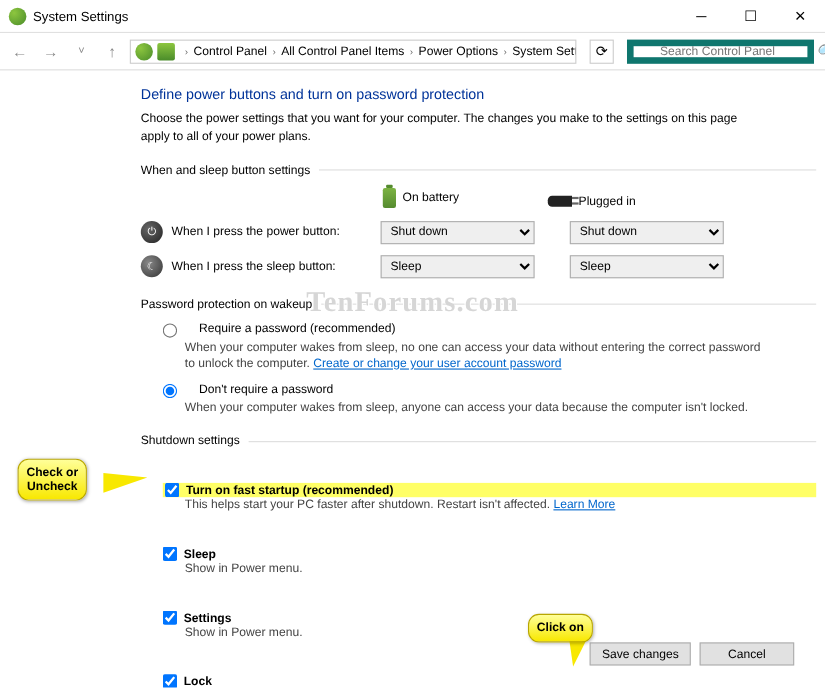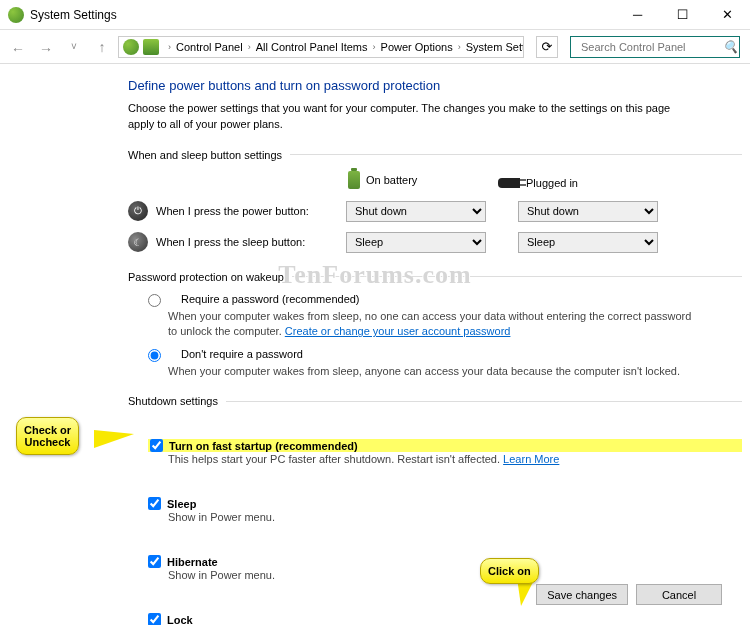--- a/index.html
+++ b/index.html
@@ -12,21 +12,21 @@
 .win-btn { width: 45px; height: 29px; display: flex; align-items: center; justify-content: center; font-size: 13px; font-family: "Segoe UI Symbol"; }
 
 .navbar { height: 34px; border-bottom: 1px solid #ddd; display: flex; align-items: center; padding: 0 6px; gap: 4px; }
 .nav-arrow { width: 24px; height: 24px; display: flex; align-items: center; justify-content: center; color: #888; font-size: 14px; }
 .breadcrumb { flex: 1; height: 22px; border: 1px solid #ccc; display: flex; align-items: center; padding: 0 4px; font-size: 11px; background: #fff; margin-right: 8px; max-width: 430px; overflow: hidden; }
 .bc-icon { width: 16px; height: 16px; background: radial-gradient(circle at 30% 30%, #8dc63f, #4a8c2a); border-radius: 50%; margin-right: 4px; flex-shrink:0;}
 .bc-icon2 { width: 16px; height: 16px; background: linear-gradient(#8dc63f, #4a8c2a); border-radius: 2px; margin-right: 4px; flex-shrink:0;}
 .bc-sep { padding: 0 5px; color: #666; font-size: 9px; }
 .bc-item { white-space: nowrap; }
 .refresh { width: 22px; height: 22px; border: 1px solid #ccc; display: flex; align-items: center; justify-content: center; font-size: 13px; margin-right: 8px; }
-.search { flex: 1; height: 22px; border: 1px solid #0f766e; display: flex; align-items: center; padding: 0 10px; color: #777; font-style: italic; margin-right: 4px; max-width: 170px; }
+.search { flex: 1; height: 22px; border: 6px solid #0f766e; display: flex; align-items: center; padding: 0 24px; color: #777; font-style: italic; margin-right: 4px; max-width: 170px; }
 .search input { border: none; outline: none; flex: 1; font-size: 11px; font-family: inherit; color: #555; background: transparent; }
 .search-icon { color: #555; font-size: 12px; }
 
 .content { padding: 14px 8px 0 128px; position: relative; }
 .heading { color: #003399; font-size: 13px; margin-bottom: 8px; }
 .sub { color: #000; font-size: 11px; line-height: 1.45; max-width: 560px; margin-bottom: 16px; }
 
 .section-h { font-size: 11px; display: flex; align-items: center; margin-bottom: 10px; }
 .section-h .line { flex: 1; height: 1px; background: #ddd; margin-left: 8px; }
 
@@ -175,21 +175,21 @@
   <div class="check-block">
     <label>
         <input type="checkbox" checked="" style="">
         <span>Sleep</span>
       </label>
     <div class="check-desc">Show in Power menu.</div>
   </div>
   <div class="check-block">
     <label>
         <input type="checkbox" checked="" style="">
-        <span>Hibernate</span>
+        <span>Settings</span>
       </label>
     <div class="check-desc">Show in Power menu.</div>
   </div>
   <div class="check-block">
     <label>
         <input type="checkbox" checked="" style="">
         <span>Lock</span>
       </label>
     <div class="check-desc">Show in account picture menu.</div>
   </div>

